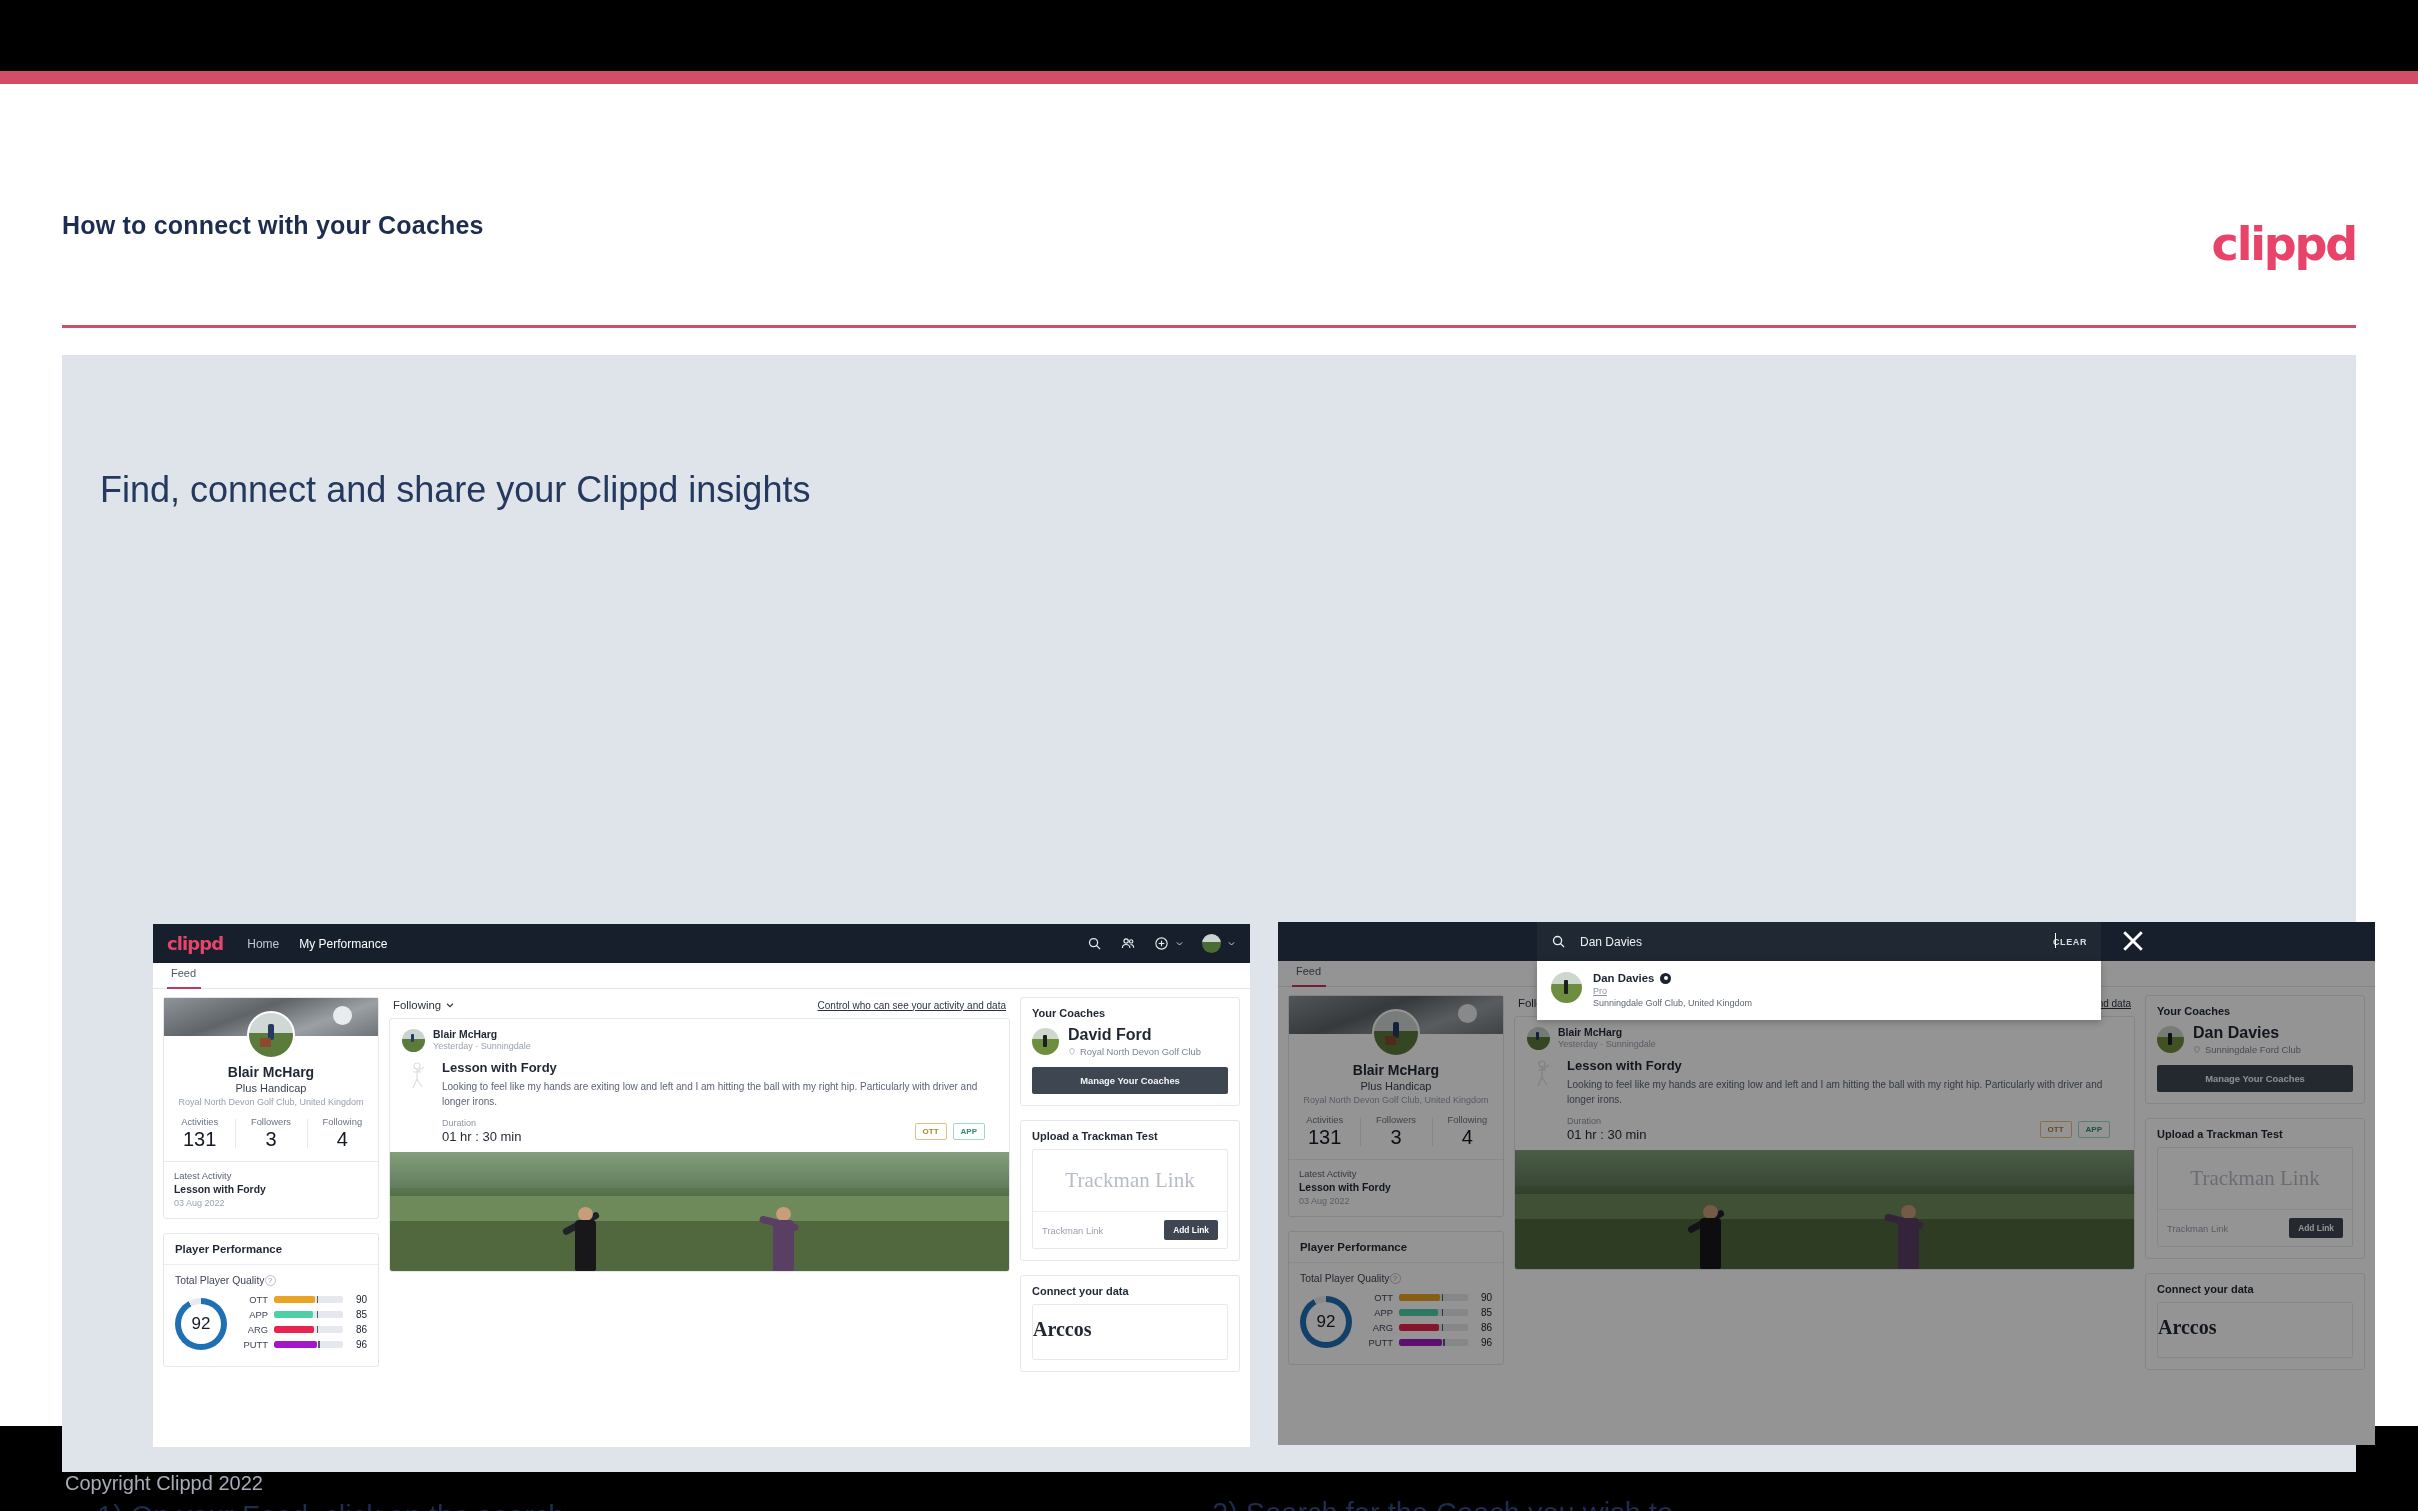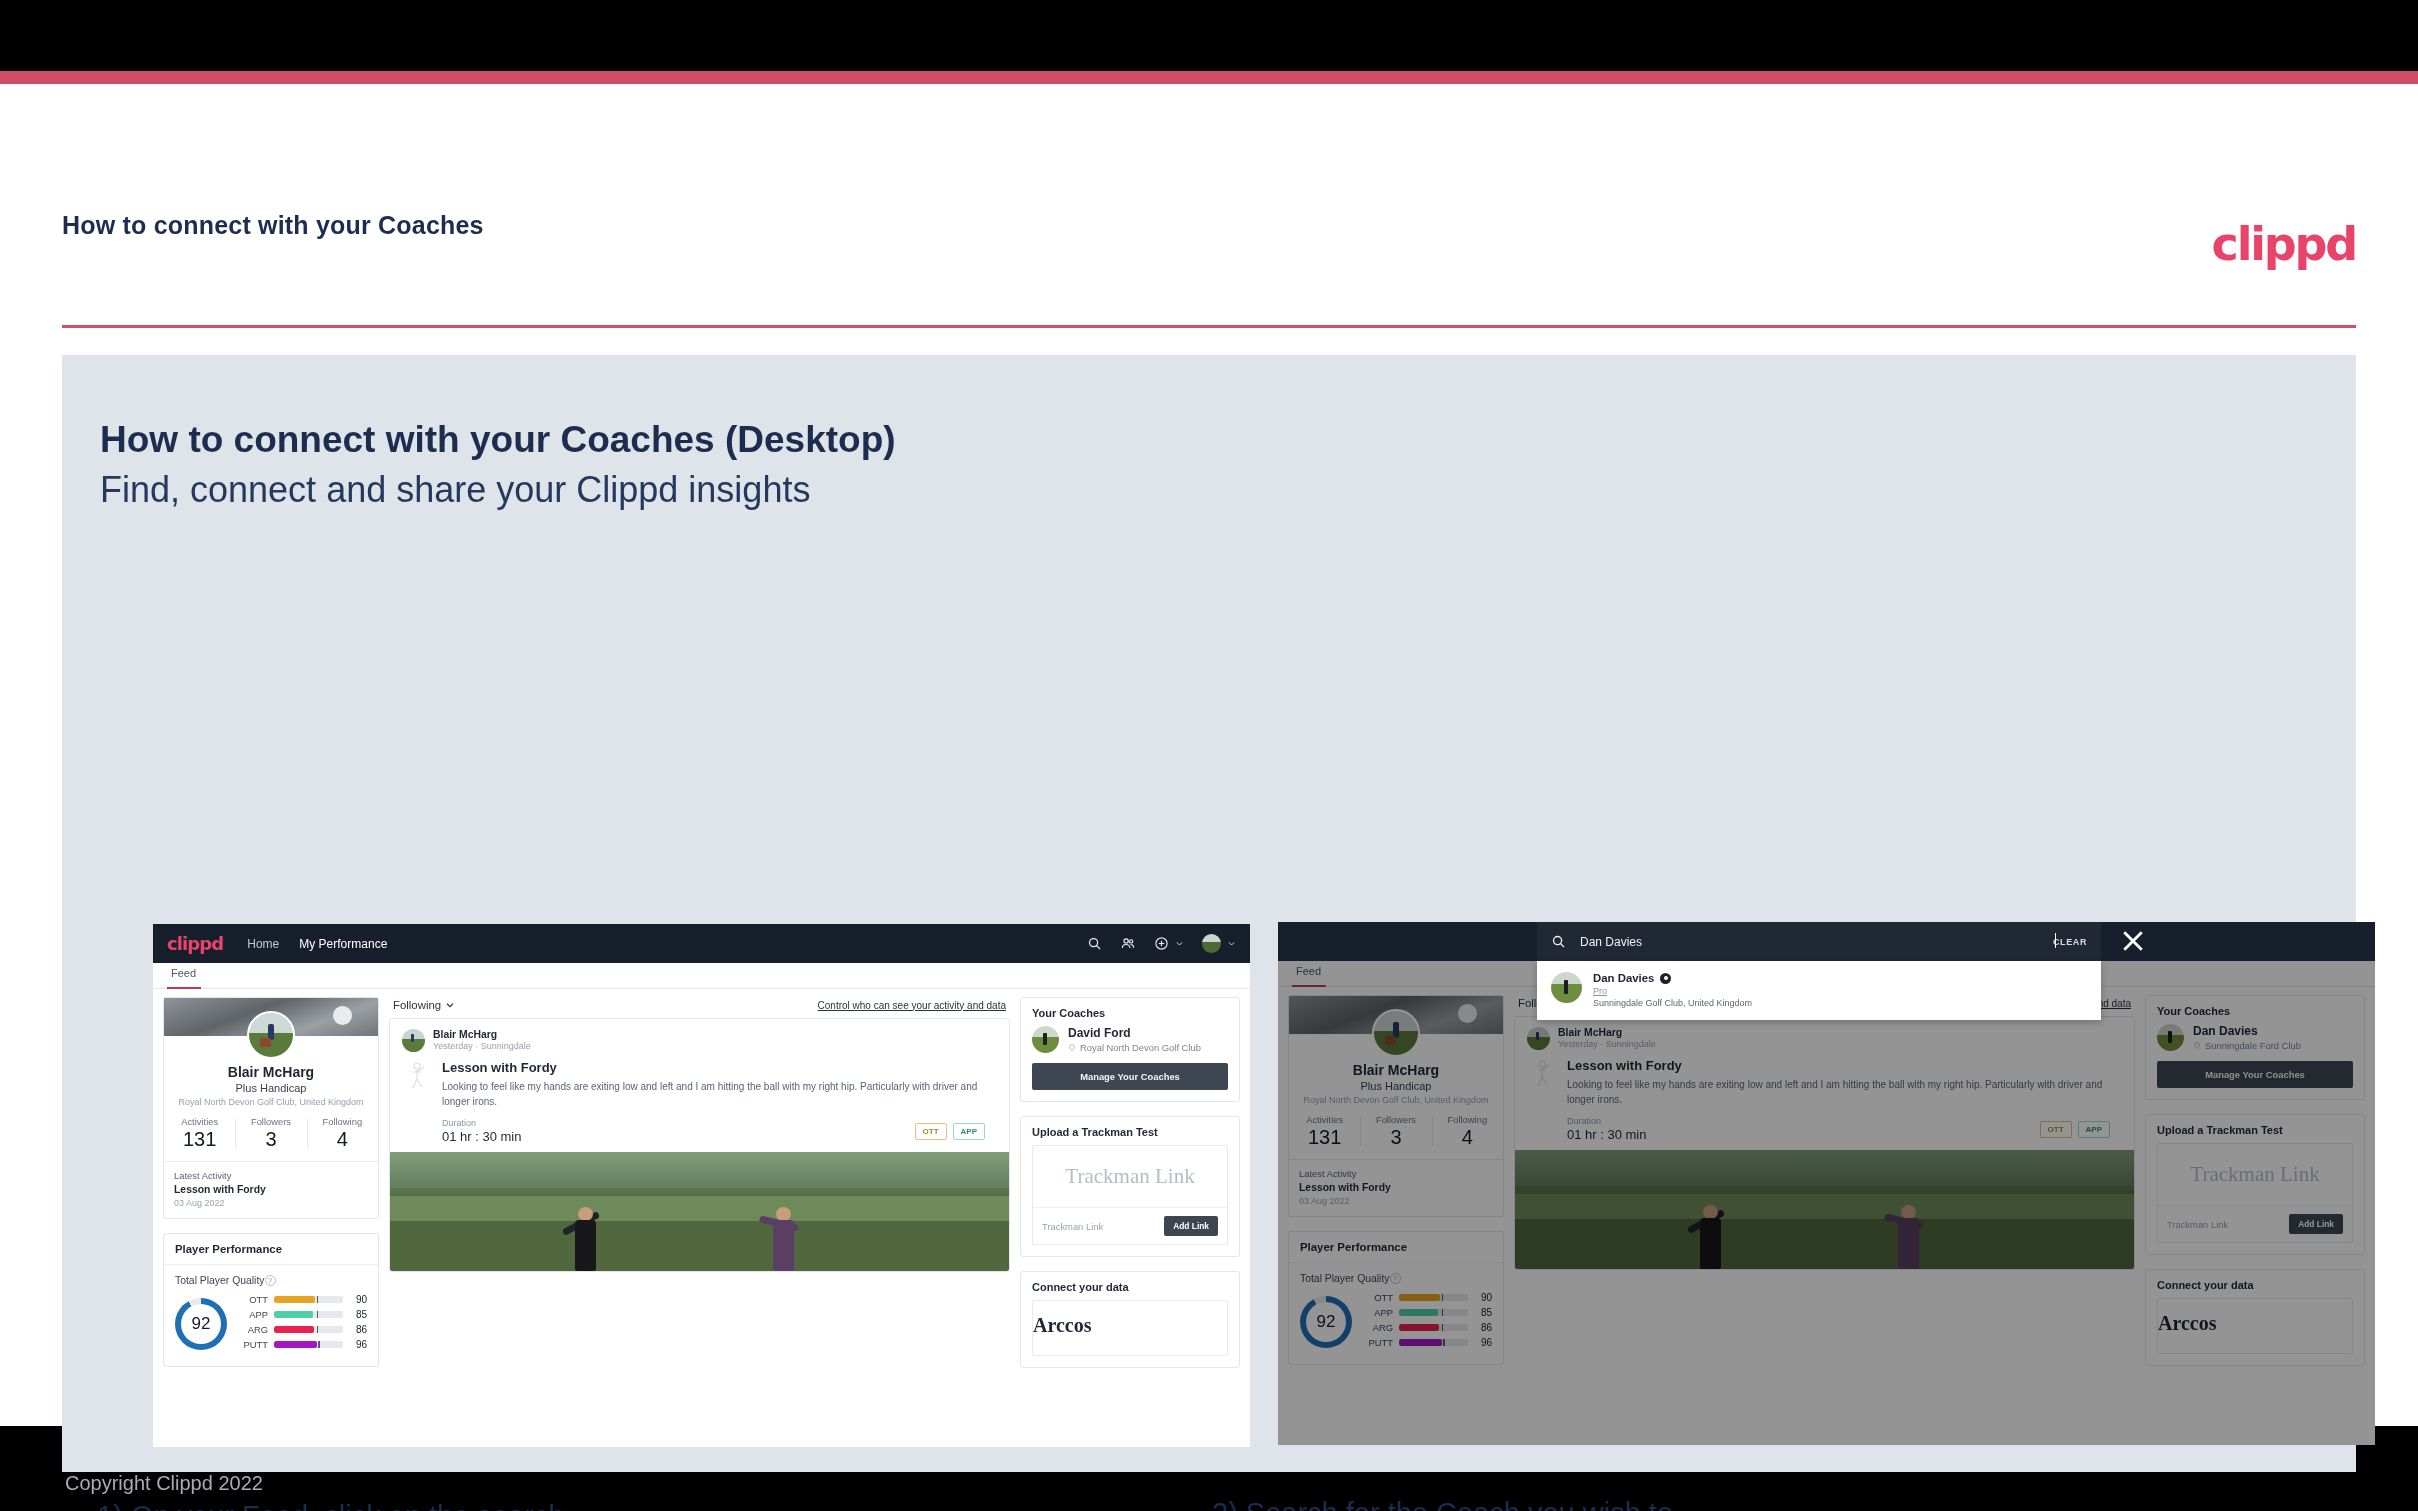--- a/index.html
+++ b/index.html
@@ -175,21 +175,21 @@
   .g2 .gbody { background:#5b3f63; }
   .g2 .garm { transform:rotate(14deg); background:#5b3f63; }
   .trees { position:absolute; left:0; right:0; top:0; height:44px; background:linear-gradient(180deg,#7d9b6d,#4f6b45); opacity:.85;}
 
   
   .rc-head { padding:9px 11px 7px 11px; font-size:11px; font-weight:700; color:#1f2733; }
   .coach-row { display:flex; gap:9px; padding:0 11px 10px 11px; align-items:center; }
   .coach-av { width:27px; height:27px; border-radius:50%; flex:0 0 27px;
     background:linear-gradient(180deg,#cdd7cc 0 40%, #6f8d3f 40% 100%); position:relative; overflow:hidden; }
   .coach-av:before{ content:""; position:absolute; left:11px; top:7px; width:4px; height:12px; background:#1d1d22; border-radius:1px;}
-  .coach-name { font-size:12px; font-weight:700; color:#1f2733; }
+  .coach-name { font-size:16px; font-weight:700; color:#1f2733; }
   .coach-club { font-size:9.4px; color:#7c8593; margin-top:2px; display:flex; align-items:center; gap:4px;}
   .btn-dark {
     display:block; margin:0 11px 11px 11px; background:#3e4652; color:#f3f5f7;
     font-size:9.4px; font-weight:700; text-align:center; padding:8px 0; border-radius:2px;
   }
   .inner-box { margin:0 11px 11px 11px; border:1px solid #e6e9ee; border-radius:2px; }
   .tm-brand { text-align:center; font-family:"Liberation Serif", serif; font-size:21px; color:#b6bcc4; padding:18px 0; }
   .tm-row { display:flex; align-items:center; border-top:1px solid #eceef1; padding:8px 9px; }
   .tm-ph { flex:1; font-size:9.4px; color:#9aa2ae; }
   .tm-btn { background:#3e4652; color:#fff; font-size:8.4px; font-weight:700; padding:5px 9px; border-radius:2px; }
@@ -228,21 +228,20 @@
   <div class="top-pink"></div>
   <div class="bottom-black"></div>
 
   <div class="page">
 
     <div class="hdr-title">How to connect with your Coaches</div>
     <div class="logo">clippd</div>
     <div class="hdr-rule"></div>
 
     <div class="panel">
-      <div class="panel-h1">How to connect with your Coaches (Desktop)</div>
       <div class="panel-h2">Find, connect and share your Clippd insights</div>
 
       <div class="shot shot1">
 
         <div class="appbar">
           <span class="alogo">clippd</span>
           <span class="anav">Home</span>
           <span class="anav active">My Performance</span>
           <span class="aright">
             <span class="ic">

